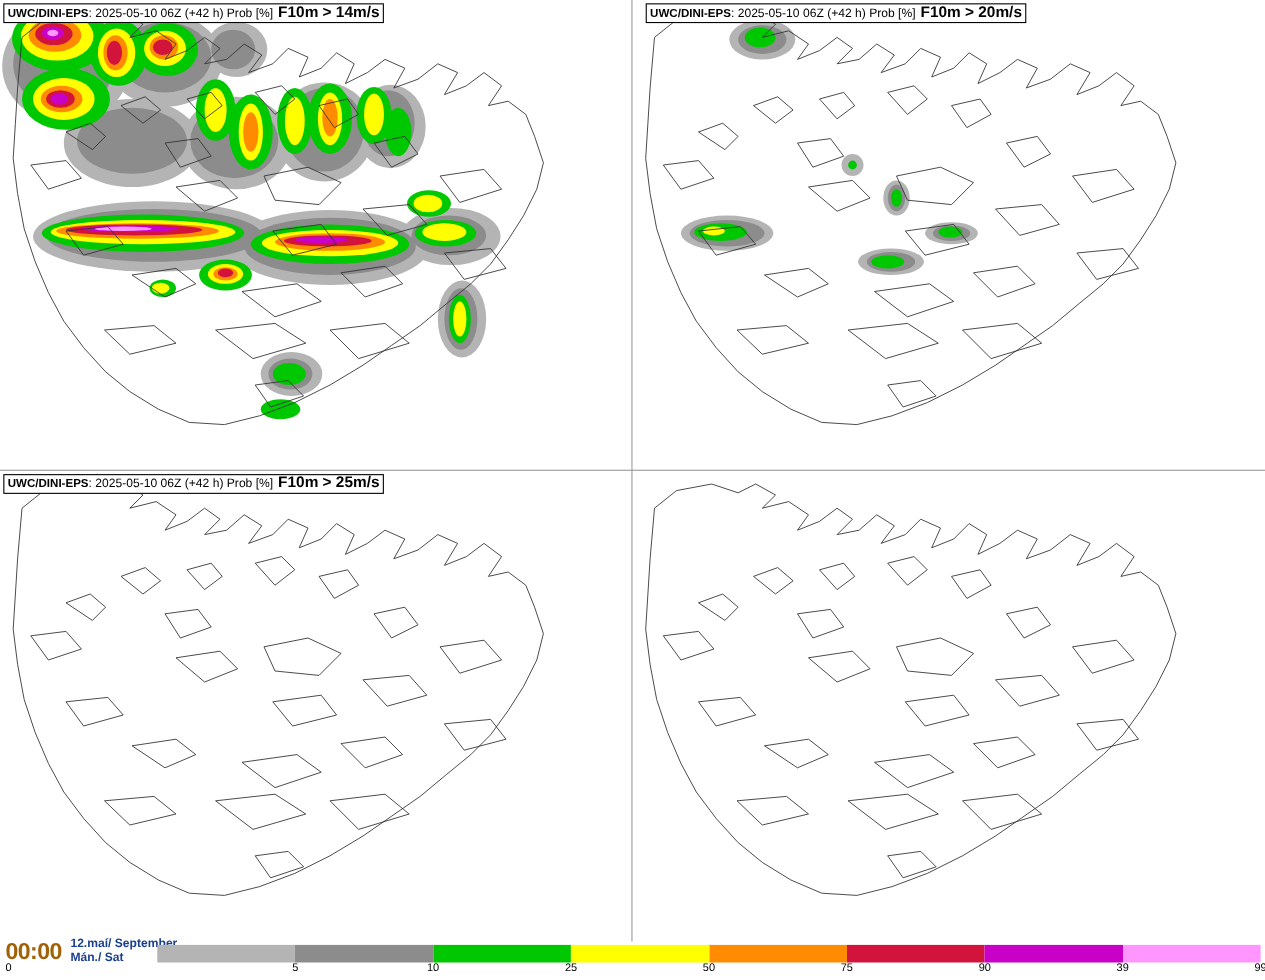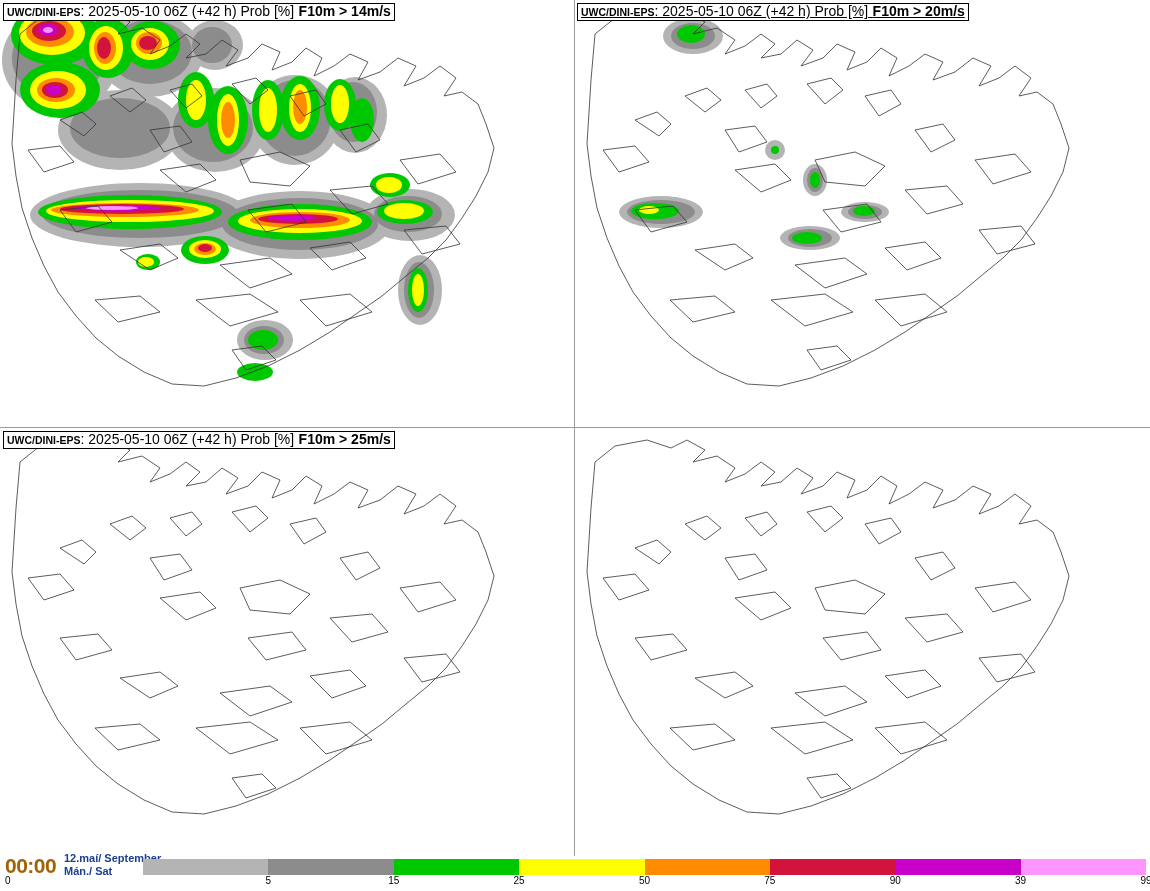--- a/index.html
+++ b/index.html
@@ -48,28 +48,28 @@
     position: absolute;
     top: 3px;
     background: #ffffff;
     border: 1px solid #000000;
     padding: 1px 3px 2px 3px;
     white-space: nowrap;
     line-height: 11px;
     z-index: 20;
   }
   #panel-0 .title-chip, #panel-2 .title-chip { left: 3px; }
-  #panel-1 .title-chip, #panel-3 .title-chip { left: 2px; text-decoration: underline; }
+  #panel-1 .title-chip, #panel-3 .title-chip { left: 12px; }
   .t-model {
     font-size: 10.5px;
     font-weight: bold;
     color: #000;
   }
   .t-run {
-    font-size: 14px;
+    font-size: 11px;
     color: #000;
     margin-top: 40px;
   }
   .t-thresh {
     font-size: 14px;
     font-weight: bold;
     color: #000;
   }
 
   
@@ -424,21 +424,21 @@
         <div class="cbar-seg" style="background: rgb(0, 200, 0);"></div>
         <div class="cbar-seg" style="background: rgb(255, 255, 0);"></div>
         <div class="cbar-seg" style="background: rgb(255, 140, 0);"></div>
         <div class="cbar-seg" style="background: rgb(210, 20, 60);"></div>
         <div class="cbar-seg" style="background: rgb(200, 0, 200);"></div>
         <div class="cbar-seg" style="background: rgb(255, 150, 255);"></div>
       </div>
     <div class="cbar-ticks" id="colorbar-ticks">
         <div class="tick" style="left: 5px; transform: none;">0</div>
         <div class="tick" style="left: 268.375px;">5</div>
-        <div class="tick" style="left: 393.75px;">15</div>
+        <div class="tick" style="left: 393.75px;">10</div>
         <div class="tick" style="left: 519.125px;">25</div>
         <div class="tick" style="left: 644.5px;">50</div>
         <div class="tick" style="left: 769.875px;">75</div>
         <div class="tick" style="left: 895.25px;">90</div>
         <div class="tick" style="left: 1020.62px;">39</div>
         <div class="tick" style="left: 1146px;">99</div>
       </div>
   </div>
 
 </div>

